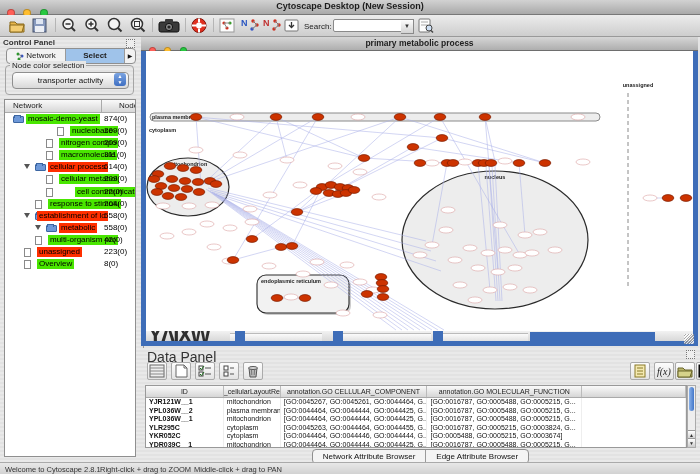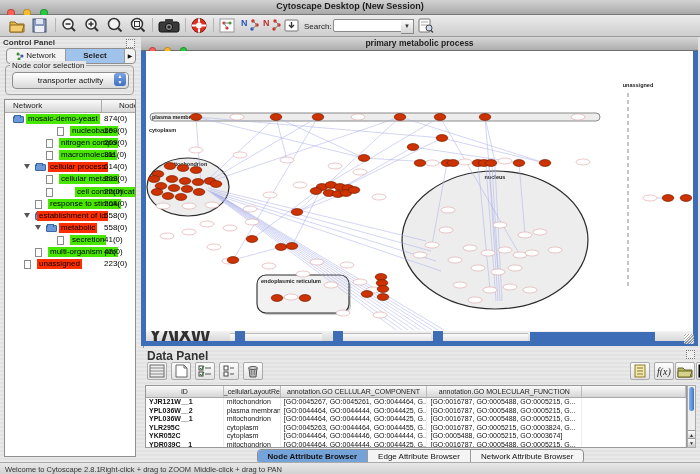--- a/index.html
+++ b/index.html
@@ -81,21 +81,21 @@
   #bg-glyphs{position:absolute;left:2px;top:-9px;font-size:22px;font-weight:bold;color:#2e2e2e;
     letter-spacing:-2px;transform:scaleY(1.1)}
   .bg-bar{position:absolute;top:0;width:10px;height:10px;background:#3e6db8}
   .bg-wide{position:absolute;top:1px;left:384px;width:125px;height:9px;background:#3e6db8}
   .bg-sliver{position:absolute;top:2px;height:7px;background:linear-gradient(#fbfbfb,#e2e2e2);border-top:1px solid #bbb}
   #grip{left:684px;top:334px;width:10px;height:10px;
     background:repeating-linear-gradient(135deg,#fff 0 1px,#9a9a9a 1px 2px);opacity:.8}
   
   #data-panel{left:141px;top:348px;width:559px;height:114px;
     background:repeating-linear-gradient(0deg,#e9e9e9 0 2px,#e2e2e2 2px 4px)}
-  #dp-title{left:6px;top:1px;font-size:12px;font-weight:bold;color:#333}
+  #dp-title{left:6px;top:1px;font-size:14px;font-weight:normal;color:#333}
   .dp-btn{position:absolute;top:14px;width:20px;height:18px;background:linear-gradient(#fdfdfd,#e3e3e3);
     border:1px solid #aaa;border-radius:2px;box-sizing:border-box;cursor:pointer}
   #dp-table{left:4px;top:37px;width:542px;height:63px;background:#fff;border:1px solid #999;
     box-sizing:border-box;overflow:hidden}
   .th-row{display:flex;height:11px;background:linear-gradient(#fafafa,#d6d6d6);border-bottom:1px solid #aaa}
   .th{font-size:7px;color:#222;text-align:center;line-height:11px;border-right:1px solid #bbb;
     overflow:hidden;white-space:nowrap;box-sizing:border-box}
   .td-row{display:flex;height:8.6px}
   .td{font-size:7px;color:#111;line-height:8.6px;padding-left:3px;border-right:1px solid #eee;
     overflow:hidden;white-space:nowrap;box-sizing:border-box}
@@ -323,33 +323,33 @@
           <span class="chip chip-red" style="left:32px">establishment of lo</span>
           <span class="cnt">558(0)</span>
         </div>
         <div class="trow">
           <span class="arrow" style="left:30px"></span>
           <span class="folder" style="left:41px"></span>
           <span class="chip chip-red" style="left:54px">metabolic</span>
           <span class="cnt">558(0)</span>
         </div>
         <div class="trow">
-          <span class="leaf" style="left:52px"></span>
-          <span class="chip chip-green" style="left:65px">secretion</span>
-          <span class="cnt">41(0)</span>
-        </div>
-        <div class="trow">
           <span class="leaf" style="left:30px"></span>
           <span class="chip chip-green" style="left:43px">multi-organism pro</span>
           <span class="cnt">42(0)</span>
         </div>
         <div class="trow">
           <span class="leaf" style="left:19px"></span>
           <span class="chip chip-red" style="left:32px">unassigned</span>
           <span class="cnt">223(0)</span>
+        </div>
+        <div class="trow">
+          <span class="leaf" style="left:19px"></span>
+          <span class="chip chip-green" style="left:32px">Overview</span>
+          <span class="cnt">8(0)</span>
         </div>
       </div>
   </div>
 </div>
 
 <div class="abs" id="net-window"></div>
 <div class="abs" id="net-titlebar">
   <span class="abs" style="left:6px;top:3px">
     <span class="light l-red" style="width:7px;height:7px"></span>
     <span class="light l-yel" style="width:7px;height:7px"></span>
@@ -680,23 +680,22 @@
         </div>
       </div>
   </div>
   <div class="abs" id="dp-vscroll">
     <div id="dp-thumb"></div>
     <div class="vs-btn" style="bottom:8px">▲</div>
     <div class="vs-btn" style="bottom:0">▼</div>
   </div>
   <div class="abs" id="dp-tabs">
     <div id="dp-tabs-group">
-        <div class="dp-tab sel">Node Attribute Browser</div>
+        <div class="dp-tab">Network Attribute Browser</div>
         <div class="dp-tab">Edge Attribute Browser</div>
-        <div class="dp-tab">Network Attribute Browser</div>
       </div>
   </div>
 </div>
 
 <div class="abs" id="statusbar">
   <span class="status-item" style="left:5px">Welcome to Cytoscape 2.8.1</span>
   <span class="status-item" style="left:100px">Right-click + drag to ZOOM</span>
   <span class="status-item" style="left:194px">Middle-click + drag to PAN</span>
 
 </div>

